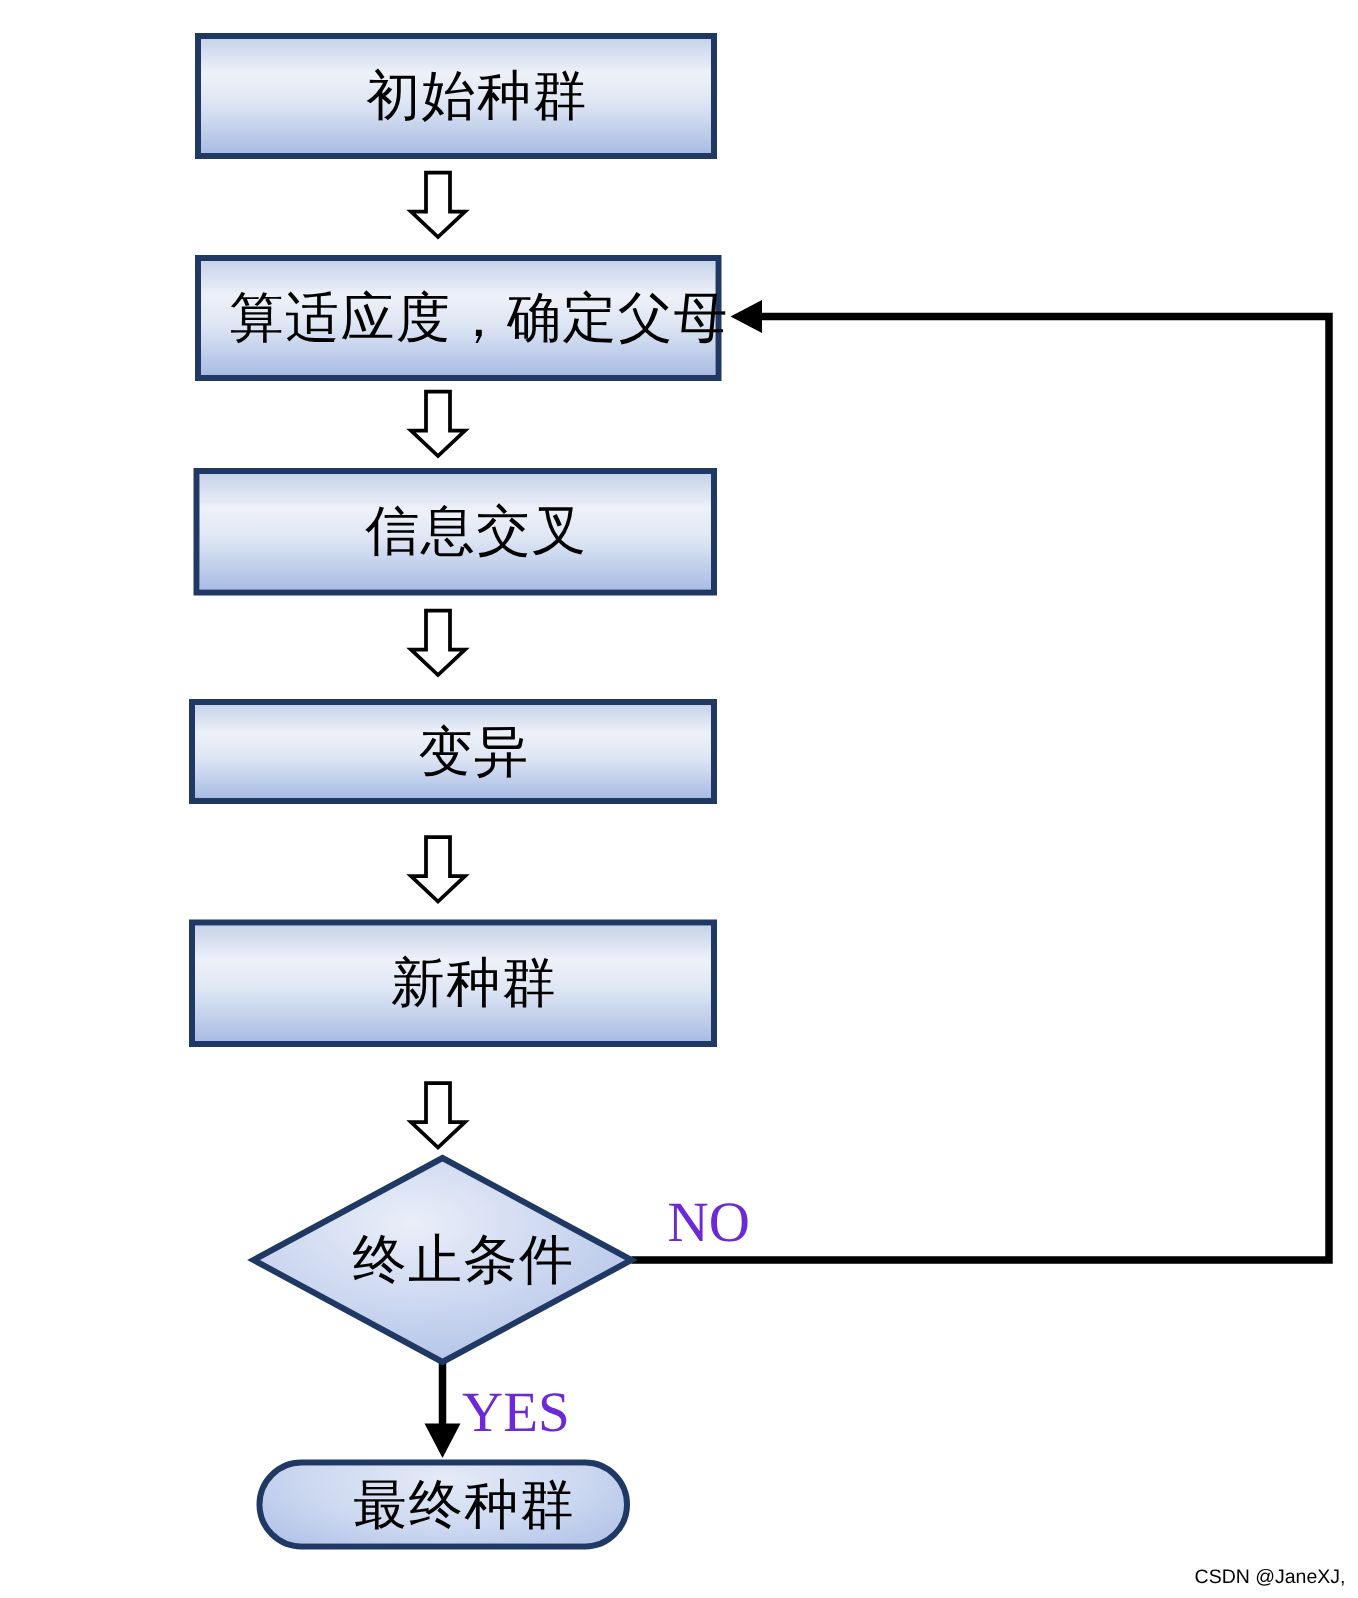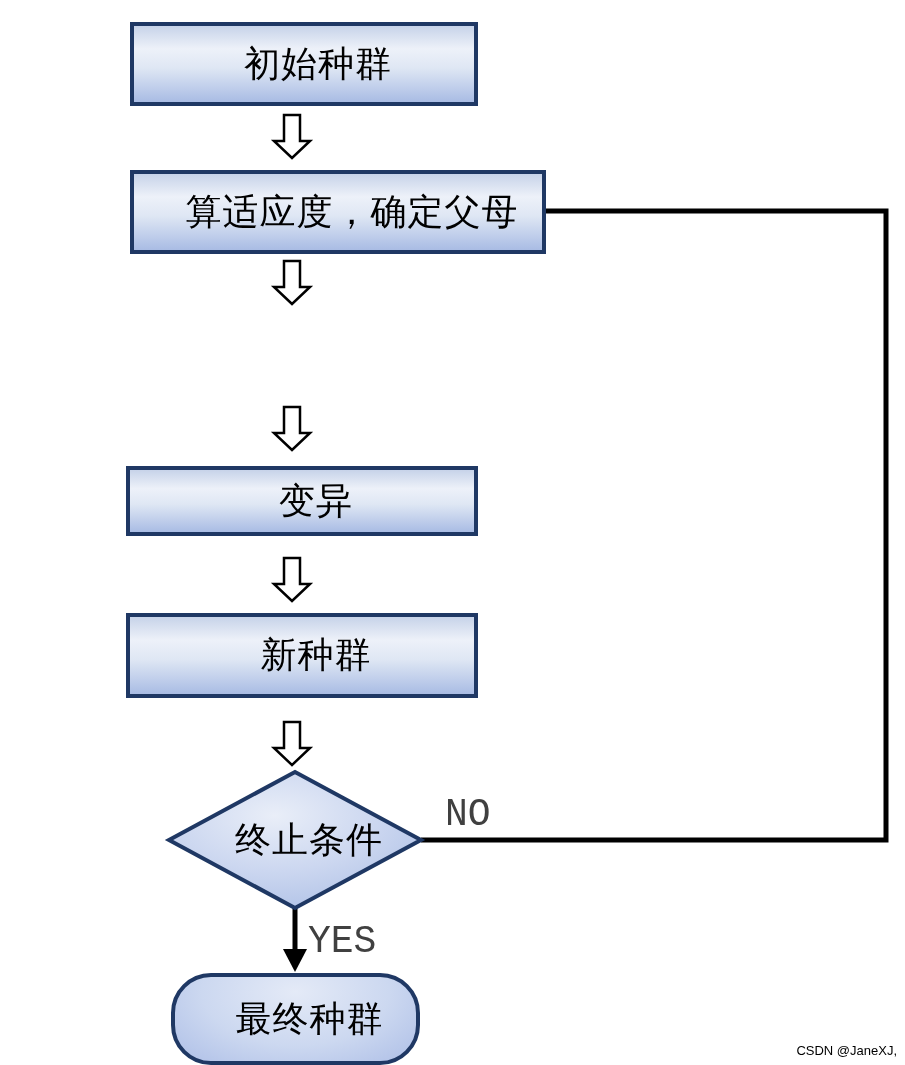--- a/index.html
+++ b/index.html
@@ -38,23 +38,23 @@
     border-radius: 40px;
     background: radial-gradient(ellipse at 50% 18%, #e4eaf7 0%, #ccd8f0 55%, #aebfe7 100%);
   }
   .diamond-label {
     position: absolute;
     background: transparent;
     border: none;
   }
   .edge-label {
     position: absolute;
-    font-family: Liberation Mono, monospace;
+    font-family: Liberation Serif, serif;
     font-size: 38px;
-    color: #404040;
+    color: #6d28d9;
     white-space: nowrap;
   }
   .watermark {
     position: absolute;
     right: 8px;
     bottom: 7px;
     font-size: 13px;
     color: #000000;
     font-family: "Liberation Sans", sans-serif;
   }
@@ -87,38 +87,41 @@
       <polygon points="12,1 28,1 28,27 38,27 20,44 2,27 12,27" transform="translate(272,721)"></polygon>
     </g>
 
     <polygon points="295,772 421,840 295,908 169,840" fill="url(#diamondGrad)" stroke="#1f3864" stroke-width="4" stroke-linejoin="miter"></polygon>
   </svg>
 
   <div class="node rect-node" style="left:130px; top:22px; width:348px; height:84px;">
     <span>初始种群</span>
   </div>
 
-  <div class="node rect-node" style="left:130px; top:170px; width:416px; height:84px;">
+  <div class="node rect-node" style="left:130px; top:170px; width:351px; height:84px;">
     <span>算适应度，确定父母</span>
   </div>
 
+  <div class="node rect-node" style="left:129px; top:312px; width:349px; height:85px;">
+    <span>信息交叉</span>
+  </div>
 
   <div class="node rect-node" style="left:126px; top:466px; width:352px; height:70px;">
     <span>变异</span>
   </div>
 
   <div class="node rect-node" style="left:126px; top:613px; width:352px; height:85px;align-items:center;">
     <span>新种群</span>
   </div>
 
   <div class="node diamond-label" style="left:169px; top:772px; width:252px; height:136px;">
     <span>终止条件</span>
   </div>
 
-  <div class="node stadium-node" style="left:171px; top:973px; width:249px; height:92px;">
+  <div class="node stadium-node" style="left:171px; top:973px; width:249px; height:60px;">
     <span>最终种群</span>
   </div>
 
   <div class="edge-label" style="left:445px; top:793px;">NO</div>
   <div class="edge-label" style="left:308px; top:920px;text-align:center;">YES</div>
 
   <div class="watermark">CSDN @JaneXJ,</div>
 
 </div>
 

